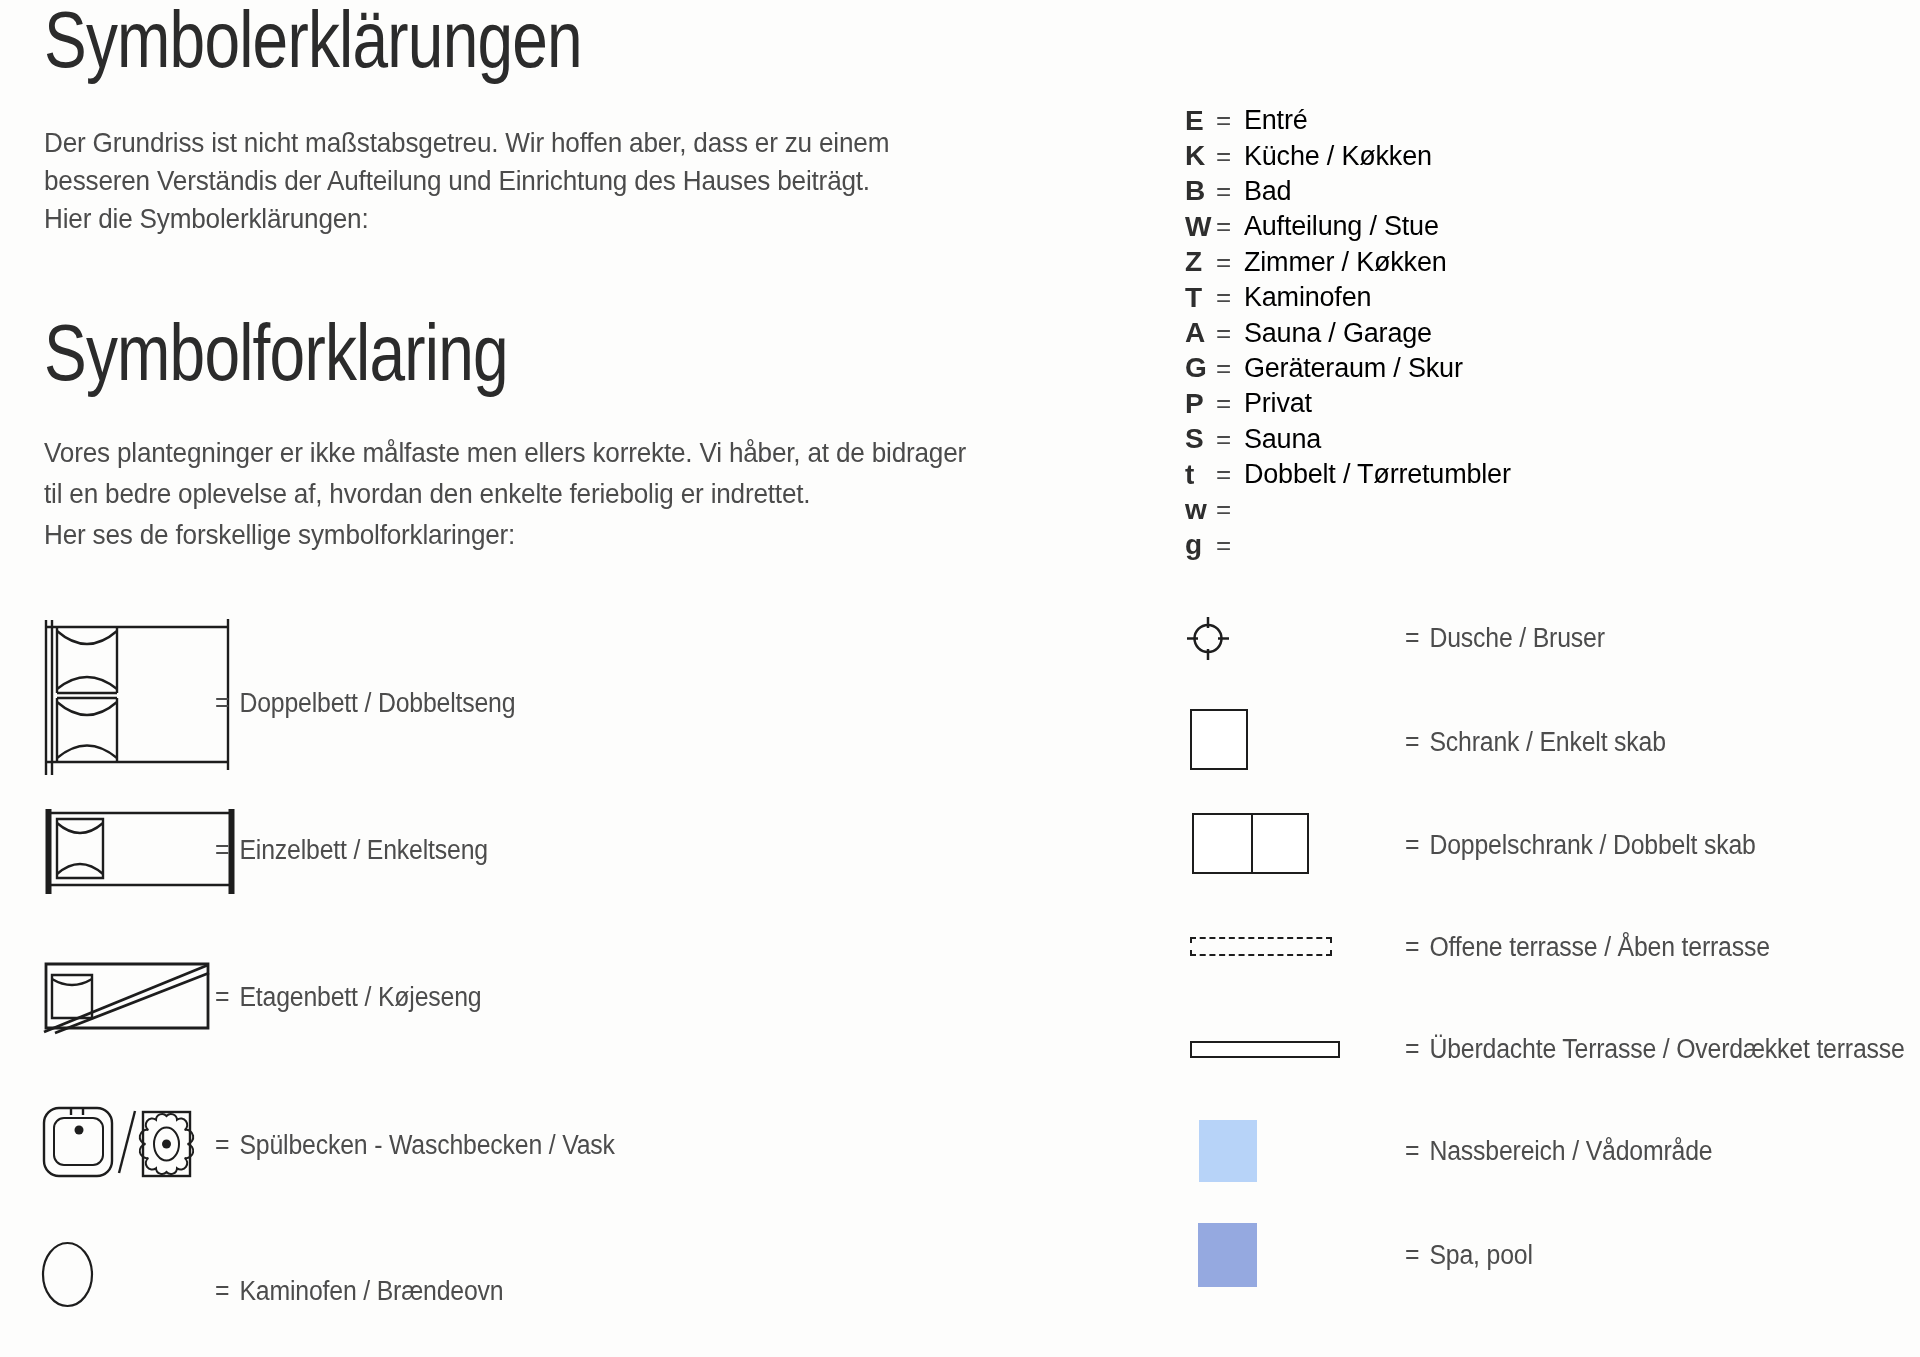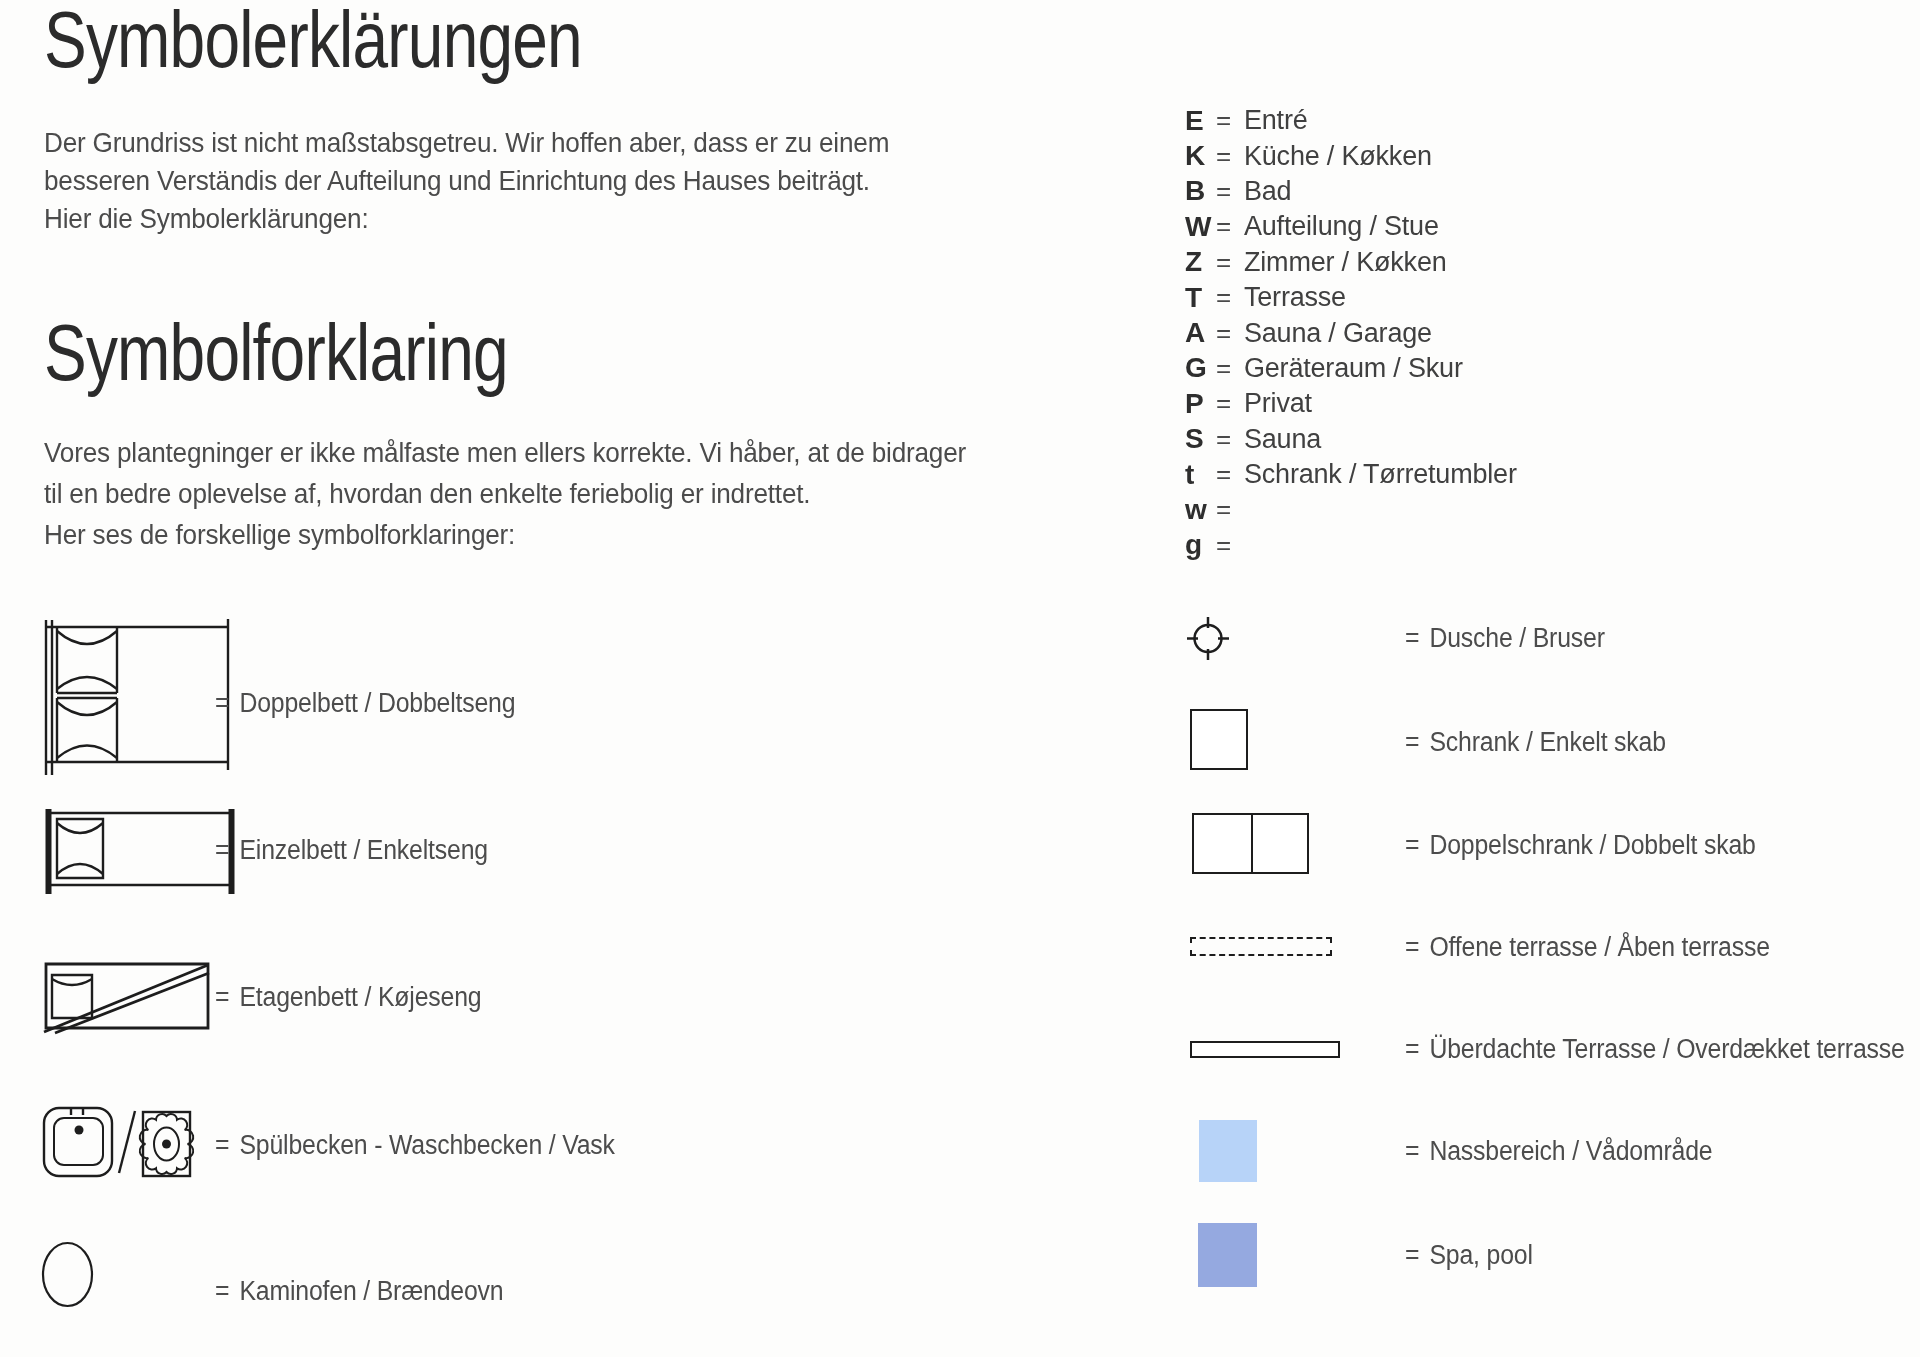--- a/index.html
+++ b/index.html
@@ -19,21 +19,21 @@
     position:absolute;left:44px;color:#4b4b4b;font-size:27.5px;
     letter-spacing:-0.2px;transform:scaleX(0.95);transform-origin:0 0;
   }
   .intro .line{white-space:nowrap;}
   .intro-de .line{line-height:38px;}
   .intro-da .line{line-height:41px;}
   .abbr-list{position:absolute;left:1185px;top:103px;}
   .abbr-row{display:flex;align-items:center;height:35.4px;}
   .abbr-letter{width:31px;font-weight:700;font-size:28px;color:#2e2e2e;}
   .abbr-eq{width:28px;font-size:26px;color:#4a4a4a;}
-  .abbr-label{font-size:27px;color:#404040;letter-spacing:-0.2px;white-space:nowrap;}
+  .abbr-label{font-size:27px;color:#000000;letter-spacing:-0.2px;white-space:nowrap;}
   .sym-label{
     position:absolute;white-space:nowrap;color:#4c4c4c;font-size:27px;
     letter-spacing:-0.2px;
     transform:translateY(-50%) scaleX(0.92);transform-origin:0 50%;
   }
   .sym-label .eq{margin-right:11px;}
   svg.icon{position:absolute;display:block;}
   .shape{position:absolute;box-sizing:border-box;}
   .cabinet{border:2.8px solid #1d1d1d;background:#fff;}
   .cabinet-divider{position:absolute;top:0;bottom:0;left:50%;width:2.8px;background:#1d1d1d;}
@@ -81,21 +81,21 @@
       <span class="abbr-label">Aufteilung / Stue</span>
     </div>
     <div class="abbr-row">
       <span class="abbr-letter">Z</span>
       <span class="abbr-eq">=</span>
       <span class="abbr-label">Zimmer / Køkken</span>
     </div>
     <div class="abbr-row">
       <span class="abbr-letter">T</span>
       <span class="abbr-eq">=</span>
-      <span class="abbr-label">Terrasse</span>
+      <span class="abbr-label">Kaminofen</span>
     </div>
     <div class="abbr-row">
       <span class="abbr-letter">A</span>
       <span class="abbr-eq">=</span>
       <span class="abbr-label">Sauna / Garage</span>
     </div>
     <div class="abbr-row">
       <span class="abbr-letter">G</span>
       <span class="abbr-eq">=</span>
       <span class="abbr-label">Geräteraum / Skur</span>
@@ -106,21 +106,21 @@
       <span class="abbr-label">Privat</span>
     </div>
     <div class="abbr-row">
       <span class="abbr-letter">S</span>
       <span class="abbr-eq">=</span>
       <span class="abbr-label">Sauna</span>
     </div>
     <div class="abbr-row">
       <span class="abbr-letter">t</span>
       <span class="abbr-eq">=</span>
-      <span class="abbr-label">Schrank / Tørretumbler</span>
+      <span class="abbr-label">Dobbelt / Tørretumbler</span>
     </div>
     <div class="abbr-row">
       <span class="abbr-letter">w</span>
       <span class="abbr-eq">=</span>
     </div>
     <div class="abbr-row">
       <span class="abbr-letter">g</span>
       <span class="abbr-eq">=</span>
     </div>
   </div>

